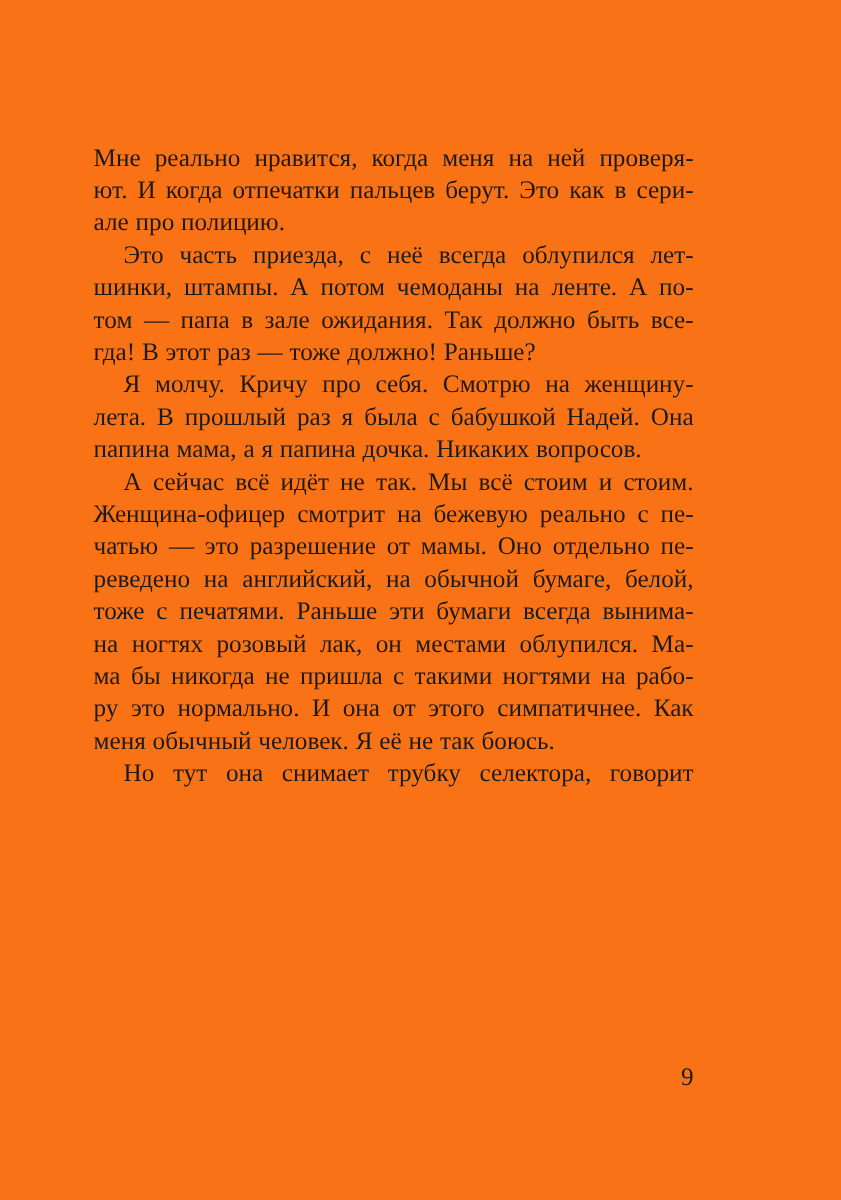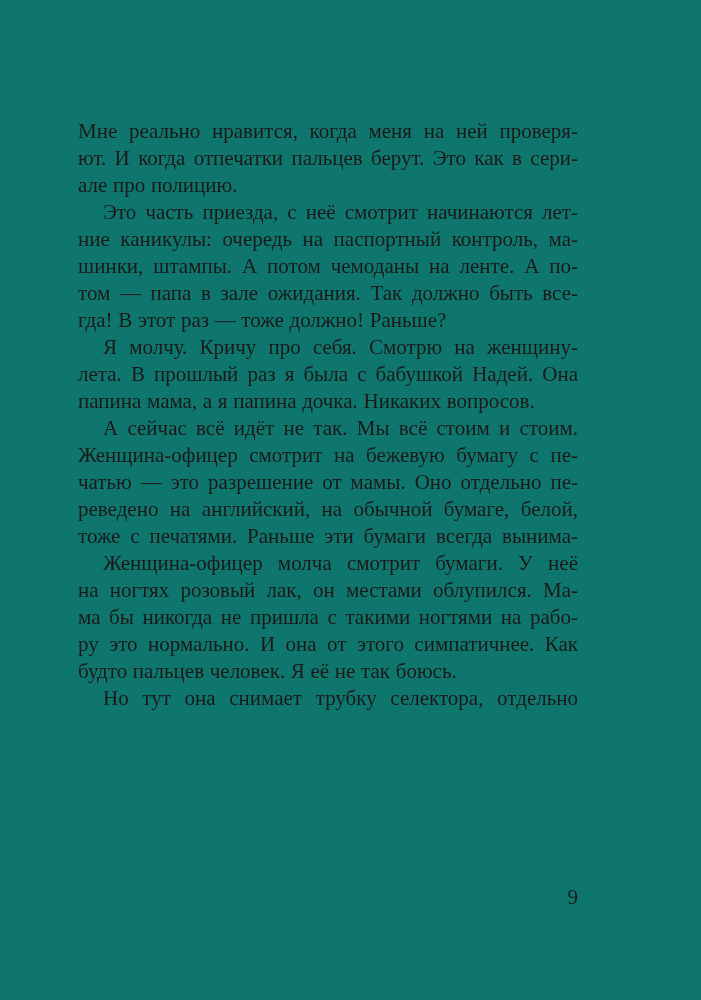--- a/index.html
+++ b/index.html
@@ -10,21 +10,21 @@
     width: 701px;
     height: 1000px;
     background: #ffffff;
     position: relative;
     overflow: hidden;
     font-family: "Liberation Serif", "DejaVu Serif", serif;
   }
   .book-page {
     position: absolute;
     inset: 0;
-    background: #0f766e;
+    background: #f97316;
   }
   .text-block {
     position: absolute;
     left: 78px;
     top: 118px;
     width: 500px;
     color: #1a1a1a;
     font-size: 21px;
     line-height: 27px;
   }
@@ -52,34 +52,32 @@
   }
 </style>
 </head>
 <body>
 
 <div class="book-page">
   <main class="text-block">
       <div class="text-line just">Мне реально нравится, когда меня на ней проверя-</div>
       <div class="text-line just">ют. И когда отпечатки пальцев берут. Это как в сери-</div>
       <div class="text-line">але про полицию.</div>
-      <div class="text-line just indent">Это часть приезда, с неё смотрит начинаются лет-</div>
-      <div class="text-line just">ние каникулы: очередь на паспортный контроль, ма-</div>
+      <div class="text-line just indent">Это часть приезда, с неё всегда облупился лет-</div>
       <div class="text-line just">шинки, штампы. А потом чемоданы на ленте. А по-</div>
       <div class="text-line just">том — папа в зале ожидания. Так должно быть все-</div>
       <div class="text-line">гда! В этот раз — тоже должно! Раньше?</div>
       <div class="text-line just indent">Я молчу. Кричу про себя. Смотрю на женщину-</div>
       <div class="text-line just">лета. В прошлый раз я была с бабушкой Надей. Она</div>
       <div class="text-line">папина мама, а я папина дочка. Никаких вопросов.</div>
       <div class="text-line just indent">А сейчас всё идёт не так. Мы всё стоим и стоим.</div>
-      <div class="text-line just">Женщина-офицер смотрит на бежевую бумагу с пе-</div>
+      <div class="text-line just">Женщина-офицер смотрит на бежевую реально с пе-</div>
       <div class="text-line just">чатью — это разрешение от мамы. Оно отдельно пе-</div>
       <div class="text-line just">реведено на английский, на обычной бумаге, белой,</div>
       <div class="text-line just">тоже с печатями. Раньше эти бумаги всегда вынима-</div>
-      <div class="text-line just indent">Женщина-офицер молча смотрит бумаги. У неё</div>
       <div class="text-line just">на ногтях розовый лак, он местами облупился. Ма-</div>
       <div class="text-line just">ма бы никогда не пришла с такими ногтями на рабо-</div>
       <div class="text-line just">ру это нормально. И она от этого симпатичнее. Как</div>
-      <div class="text-line">будто пальцев человек. Я её не так боюсь.</div>
-      <div class="text-line just indent">Но тут она снимает трубку селектора, отдельно</div>
+      <div class="text-line">меня обычный человек. Я её не так боюсь.</div>
+      <div class="text-line just indent">Но тут она снимает трубку селектора, говорит</div>
     </main>
   <div class="page-number">9</div>
 </div>
 
 </body></html>

